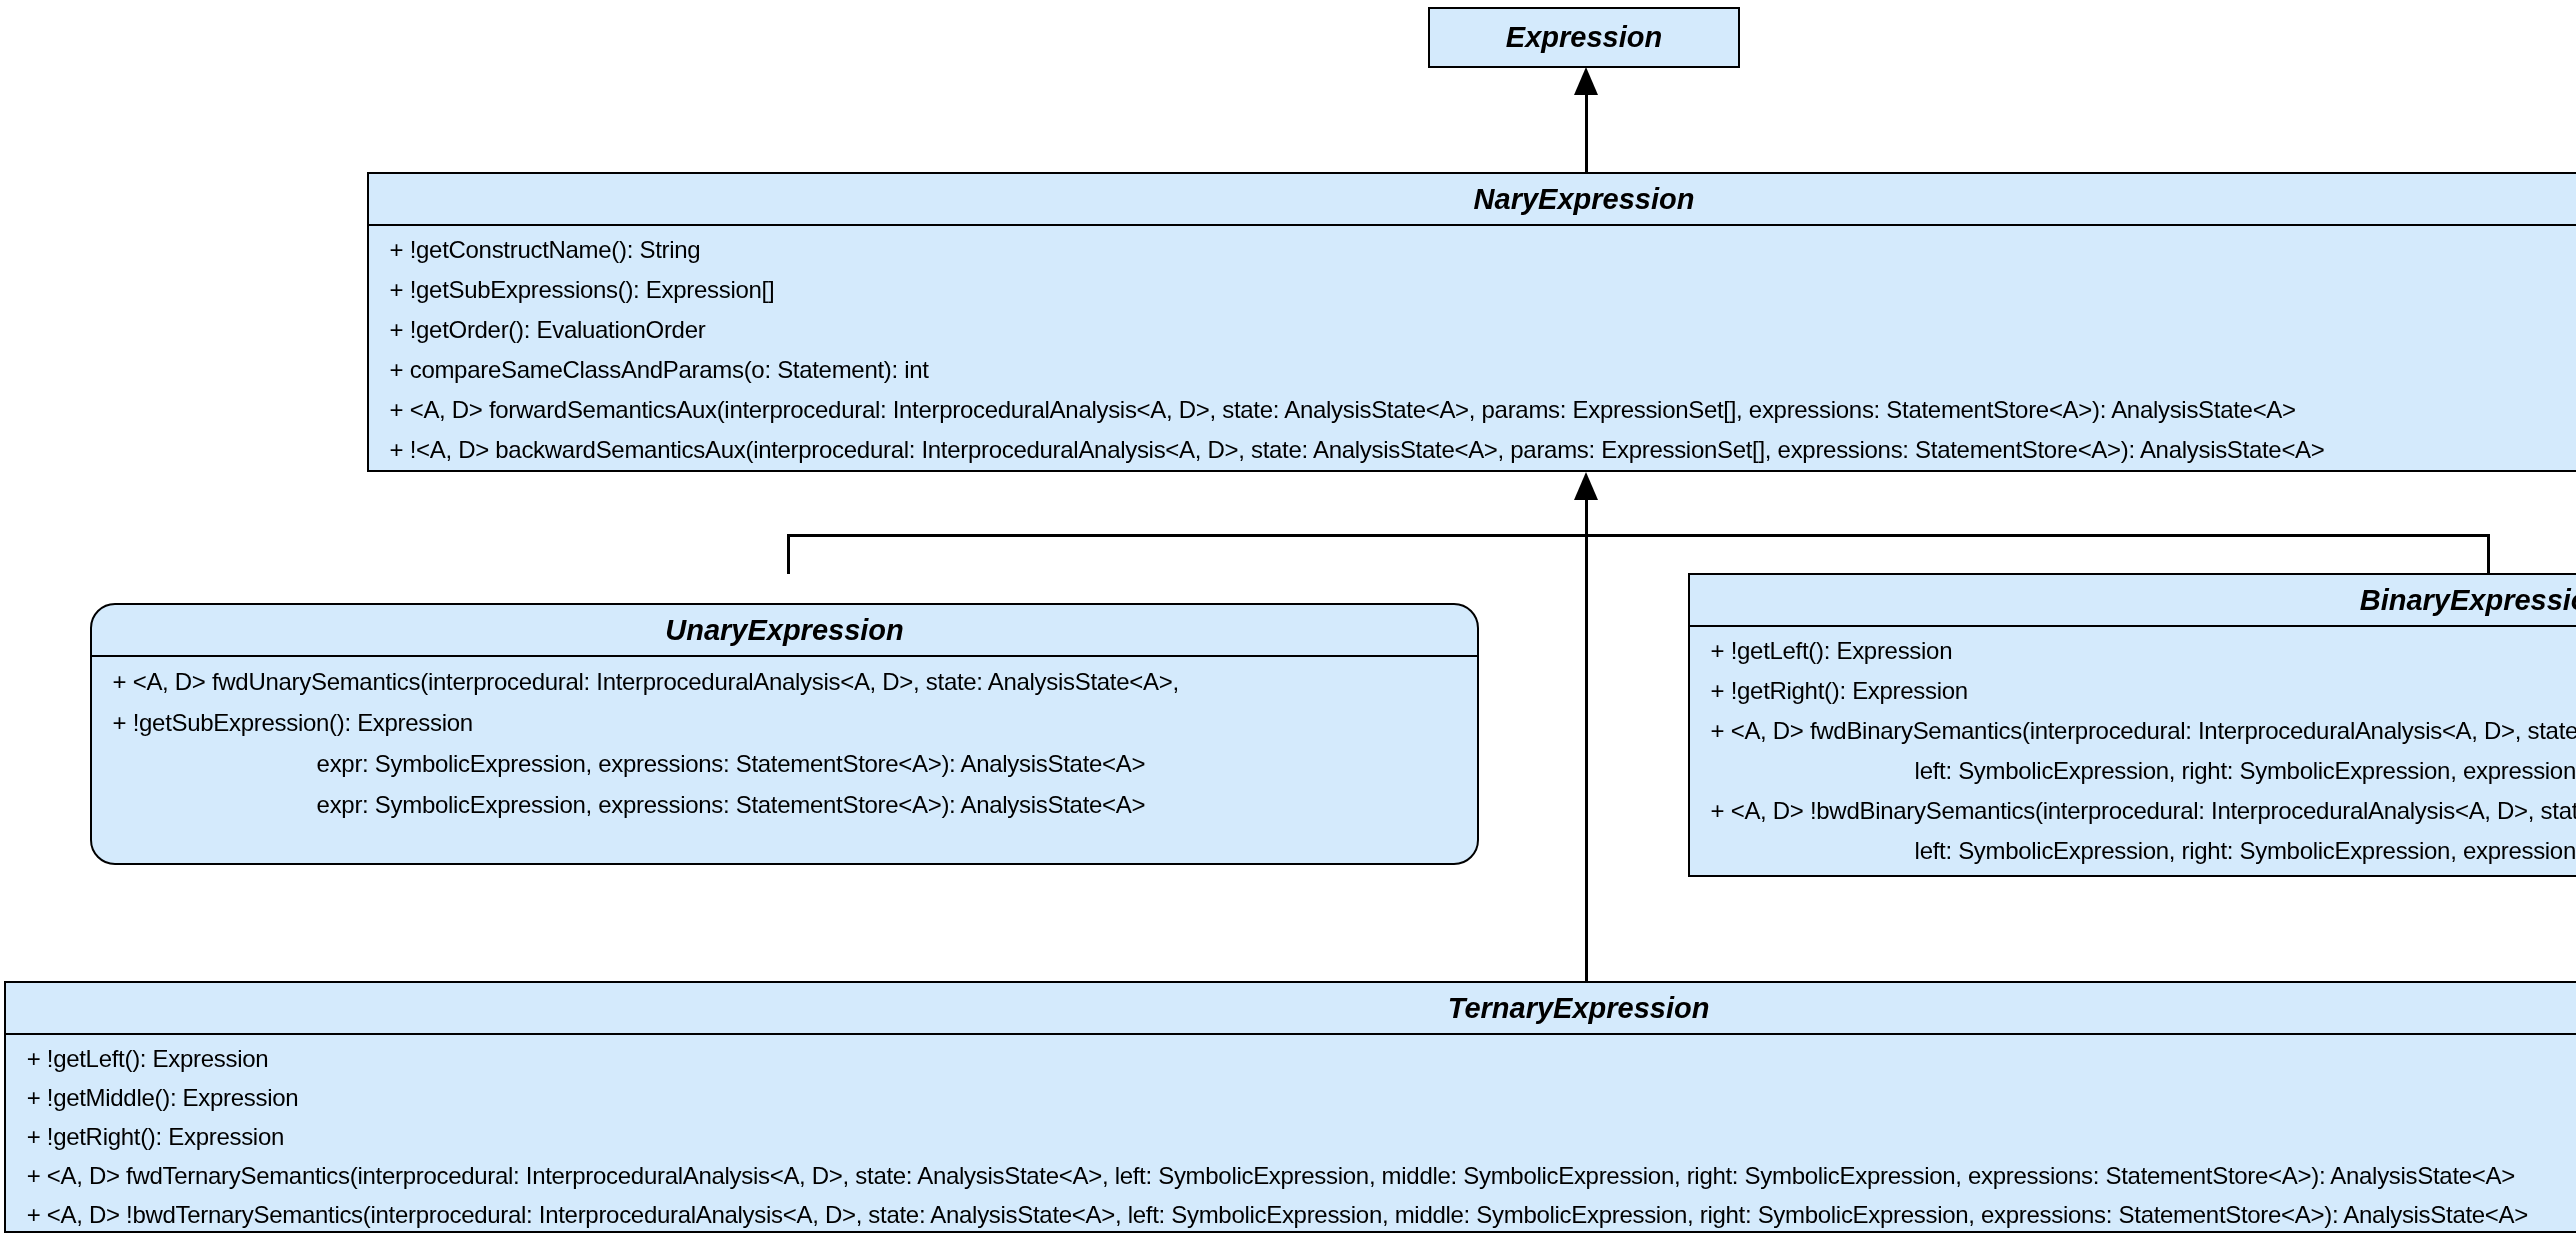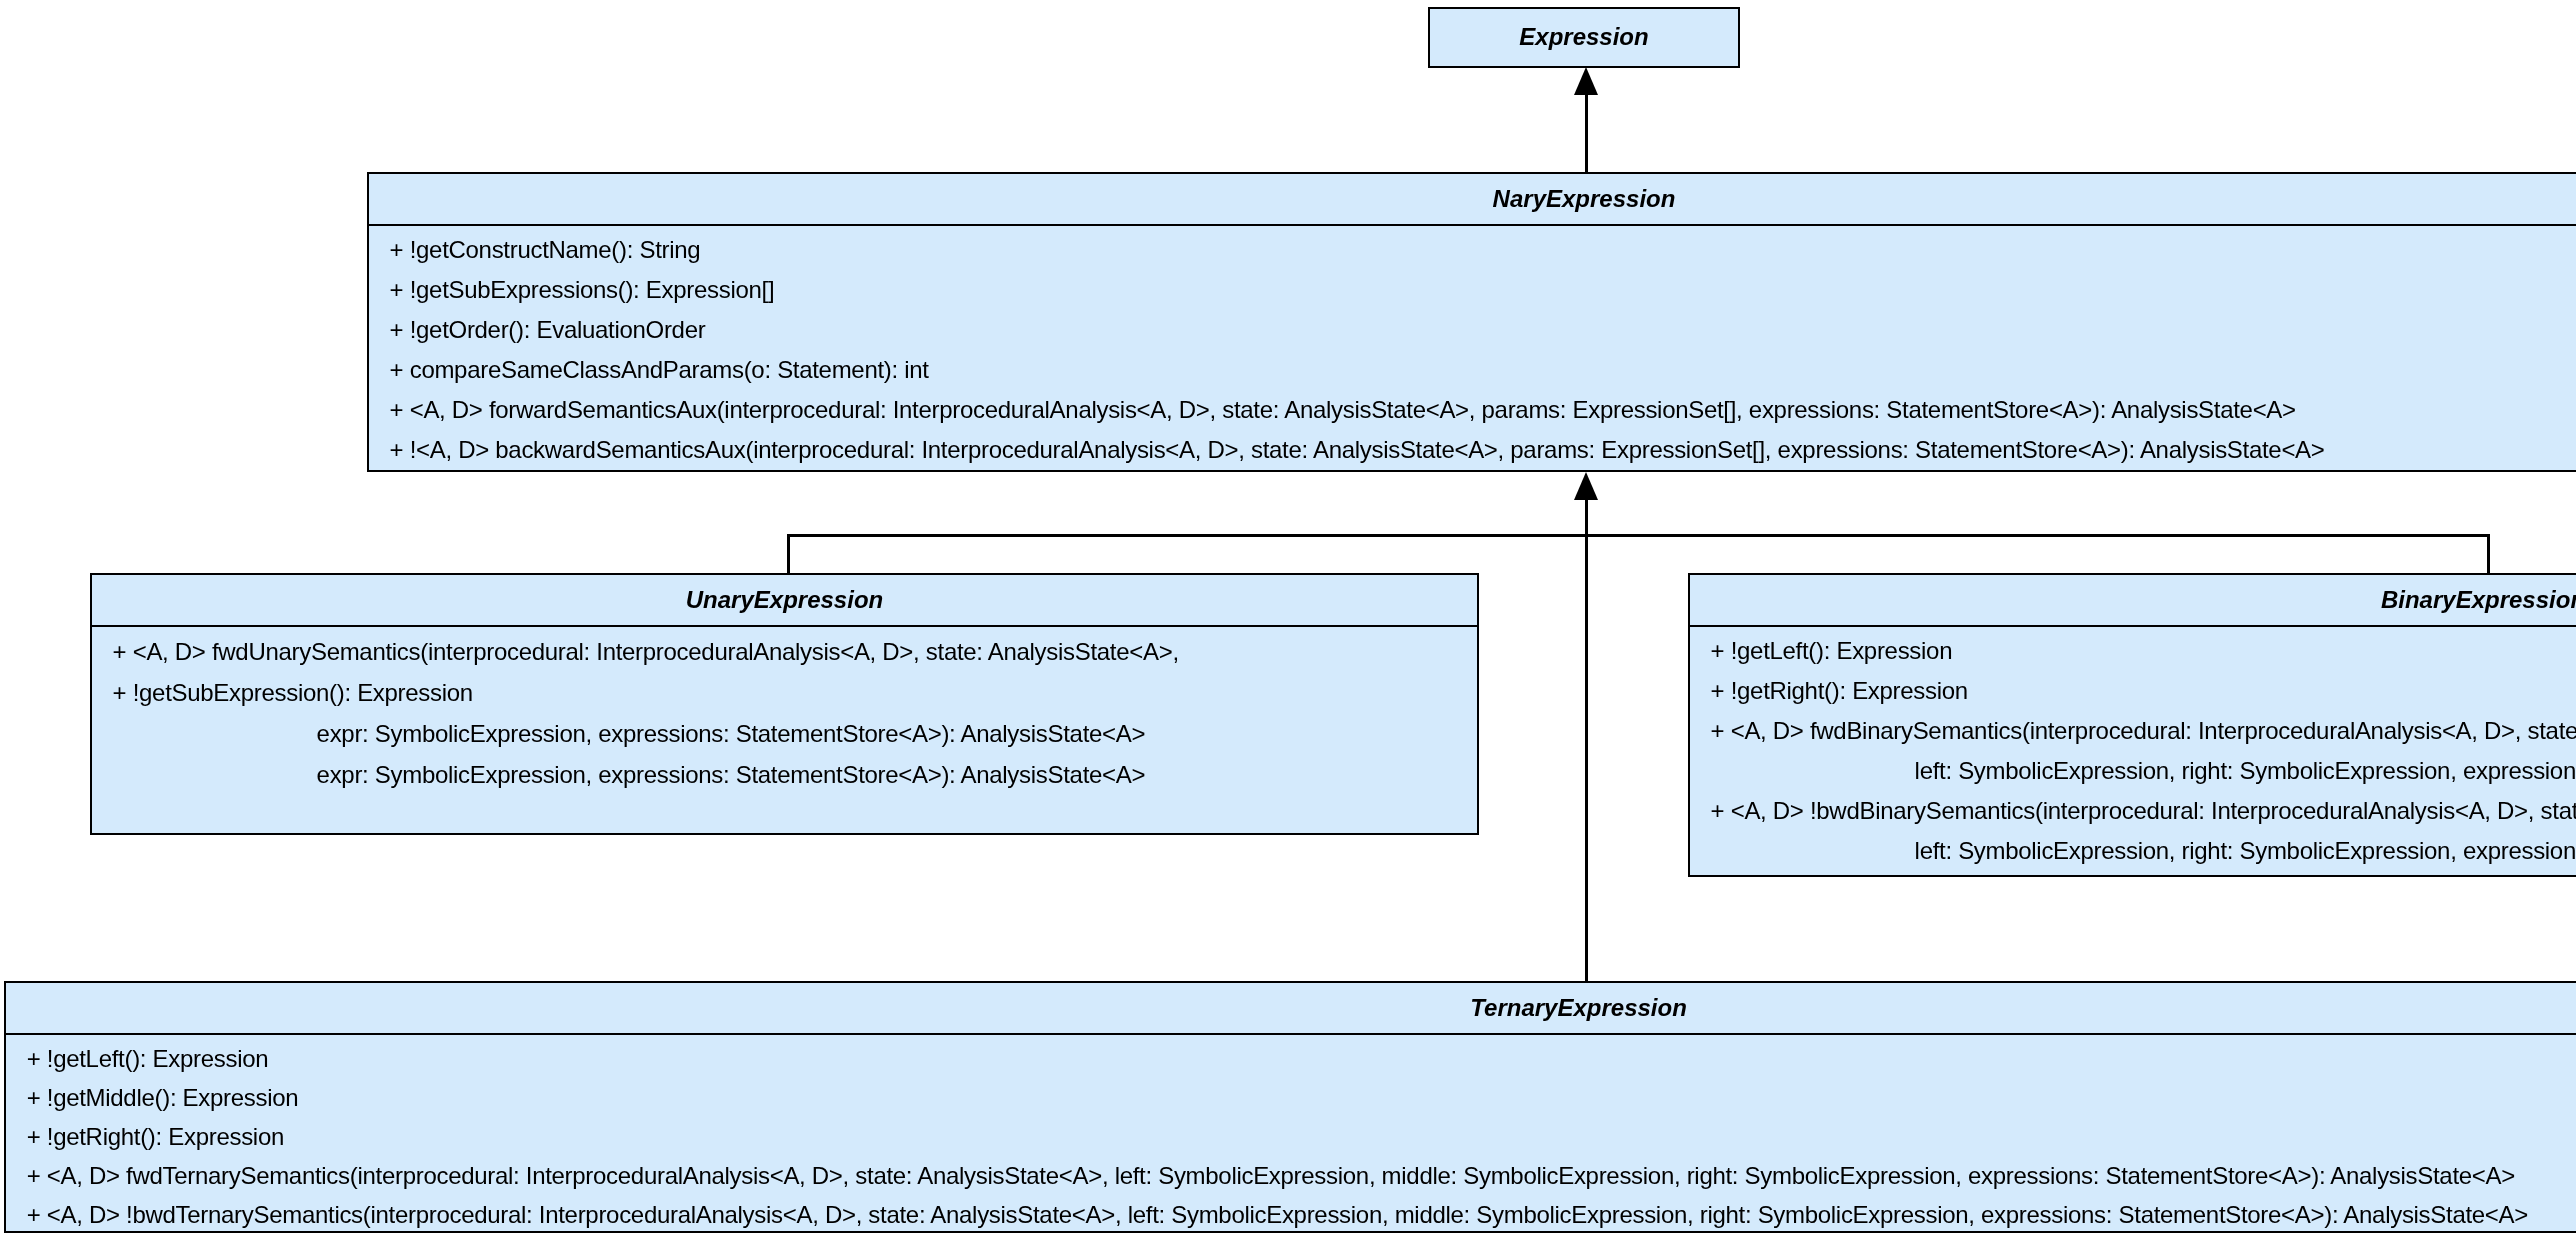--- a/index.html
+++ b/index.html
@@ -19,21 +19,21 @@
     position: absolute;
     background: #d4eafc;
     border: 2.1px solid #000000;
     box-sizing: border-box;
   }
   .uml-title {
     height: 52px;
     display: flex;
     align-items: center;
     justify-content: center;
-    font-size: 24px;
+    font-size: 29px;
     font-weight: bold;
     font-style: italic;
     border-bottom: 2.1px solid #000000;
     box-sizing: border-box;
     white-space: nowrap;
   }
   .uml-title.solo {
     height: 100%;
     border-bottom: none;
   }
@@ -76,21 +76,21 @@
   <div class="uml-members">
     <div class="member">+ !getConstructName(): String</div>
     <div class="member">+ !getSubExpressions(): Expression[]</div>
     <div class="member">+ !getOrder(): EvaluationOrder</div>
     <div class="member">+ compareSameClassAndParams(o: Statement): int</div>
     <div class="member">+ &lt;A, D&gt; forwardSemanticsAux(interprocedural: InterproceduralAnalysis&lt;A, D&gt;, state: AnalysisState&lt;A&gt;, params: ExpressionSet[], expressions: StatementStore&lt;A&gt;): AnalysisState&lt;A&gt;</div>
     <div class="member">+ !&lt;A, D&gt; backwardSemanticsAux(interprocedural: InterproceduralAnalysis&lt;A, D&gt;, state: AnalysisState&lt;A&gt;, params: ExpressionSet[], expressions: StatementStore&lt;A&gt;): AnalysisState&lt;A&gt;</div>
   </div>
 </div>
 
-<div class="uml-class" id="box-unary" style="left: 90px; top: 573px; width: 1389px; height: 262px; background: rgb(212, 234, 252); border-color: rgb(0, 0, 0);">
+<div class="uml-class" id="box-unary" style="left: 90px; top: 603px; width: 1389px; height: 262px; background: rgb(212, 234, 252); border-color: rgb(0, 0, 0); border-radius: 25px;">
   <div class="uml-title">UnaryExpression</div>
   <div class="uml-members">
     <div class="member">+ &lt;A, D&gt; fwdUnarySemantics(interprocedural: InterproceduralAnalysis&lt;A, D&gt;, state: AnalysisState&lt;A&gt;,</div>
     <div class="member">+ !getSubExpression(): Expression</div>
     <div class="member indent">expr: SymbolicExpression, expressions: StatementStore&lt;A&gt;): AnalysisState&lt;A&gt;</div>
     <div class="member indent">expr: SymbolicExpression, expressions: StatementStore&lt;A&gt;): AnalysisState&lt;A&gt;</div>
   </div>
 </div>
 
 <div class="uml-class" id="box-binary" style="left: 1688px; top: 573px; width: 1590px; height: 304px; background: rgb(212, 234, 252); border-color: rgb(0, 0, 0);">

